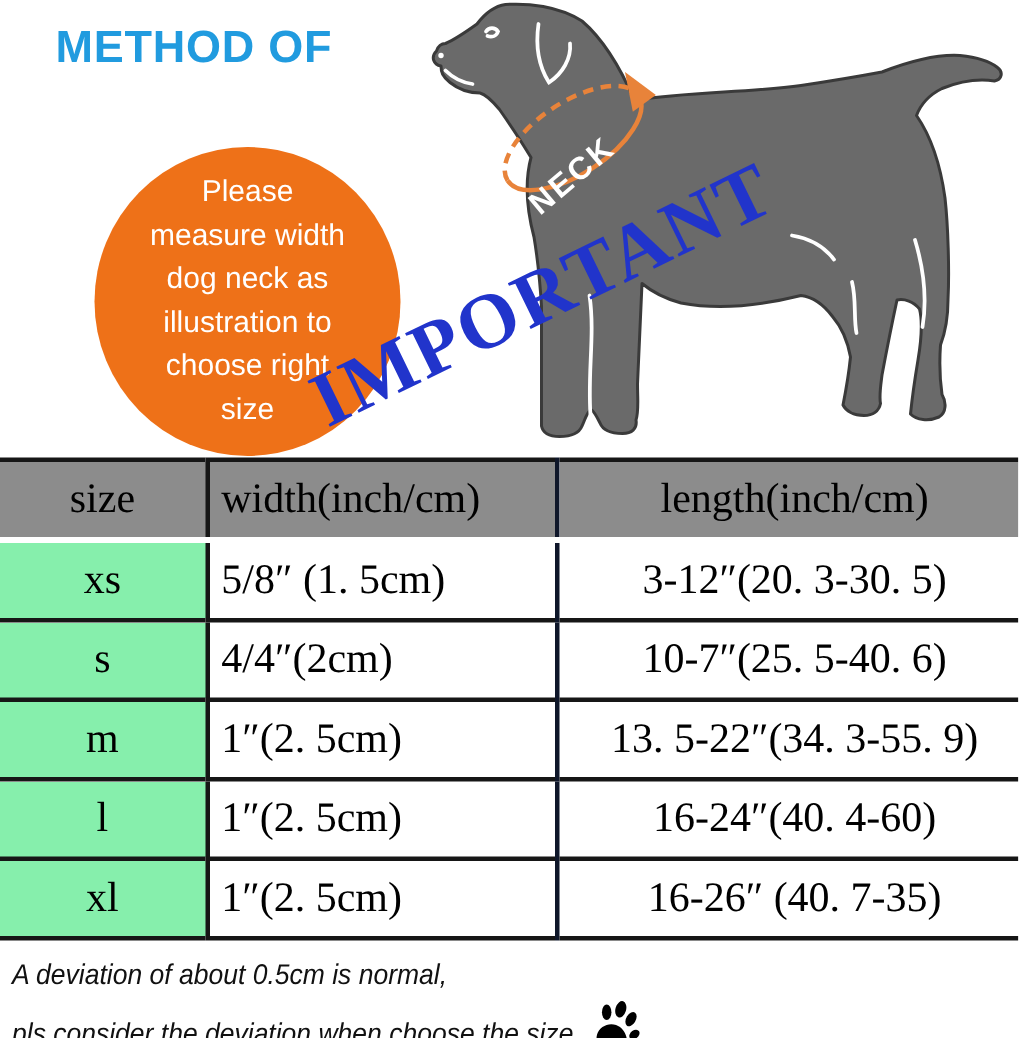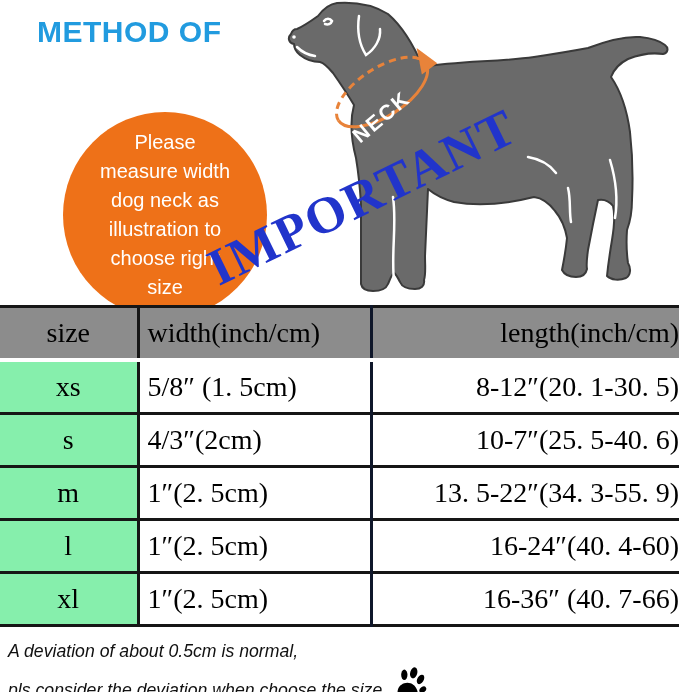--- a/index.html
+++ b/index.html
@@ -9,21 +9,21 @@
     font-family:"Liberation Sans","DejaVu Sans",sans-serif;
   }
   
   .title{
     position:absolute;left:37px;top:16px;z-index:3;
     font-weight:bold;font-size:30px;line-height:32px;
     color:#219BDF;letter-spacing:.5px;white-space:nowrap;
   }
   
   .circle-note{
-    position:absolute;left:63px;top:112px;width:204px;height:206px;
+    position:absolute;left:63px;top:98px;width:204px;height:206px;
     border-radius:50%;background:#EE7118;z-index:2;
     display:flex;flex-direction:column;justify-content:center;align-items:center;
   }
   .circle-note .ln{
     color:#fff;font-size:20px;line-height:29px;text-align:center;white-space:nowrap;
   }
   
   .important{
     position:absolute;left:224px;top:238px;z-index:4;
     font-family:"Liberation Serif","DejaVu Serif",serif;
@@ -50,21 +50,21 @@
   .size-table tbody td{border-top:3px solid #161616;}
   .size-table tbody tr:first-child td{border-top:none;}
   .size-table th:nth-child(1),.size-table td:nth-child(1){
     text-align:center;border-right:3px solid #161616;
   }
   .size-table tbody td:nth-child(1){background:#86efac;}
   .size-table th:nth-child(2),.size-table td:nth-child(2){
     text-align:left;padding-left:8px;border-right:3px solid #0f172a;
   }
   .size-table th:nth-child(3),.size-table td:nth-child(3){
-    text-align:right;padding-left:8px;
+    text-align:center;padding-left:8px;
   }
   
   .footnote{
     position:absolute;left:8px;top:636px;z-index:3;
     font-style:italic;font-size:19px;line-height:29px;color:#111;
     transform:scaleX(.93);transform-origin:0 0;white-space:nowrap;
   }
   .footnote .row2{display:flex;align-items:center;gap:2px;}
   .paw{display:inline-block;margin-left:2px;transform:rotate(18deg);}
 </style>
@@ -171,41 +171,41 @@
       <tr>
         <th>size</th>
         <th>width(inch/cm)</th>
         <th>length(inch/cm)</th>
       </tr>
     </thead>
     <tbody>
       <tr>
         <td>xs</td>
         <td>5/8″ (1. 5cm)</td>
-        <td>8-12″(20. 1-30. 5)</td>
+        <td>3-12″(20. 3-30. 5)</td>
       </tr>
       <tr>
         <td>s</td>
-        <td>4/3″(2cm)</td>
+        <td>4/4″(2cm)</td>
         <td>10-7″(25. 5-40. 6)</td>
       </tr>
       <tr>
         <td>m</td>
         <td>1″(2. 5cm)</td>
         <td>13. 5-22″(34. 3-55. 9)</td>
       </tr>
       <tr>
         <td>l</td>
         <td>1″(2. 5cm)</td>
         <td>16-24″(40. 4-60)</td>
       </tr>
       <tr>
         <td>xl</td>
         <td>1″(2. 5cm)</td>
-        <td>16-36″ (40. 7-66)</td>
+        <td>16-26″ (40. 7-35)</td>
       </tr>
     </tbody>
   </table>
 
   <div class="footnote">
     <div>A deviation of about 0.5cm is normal,</div>
     <div class="row2">
       <span>pls consider the deviation when choose the size.</span>
       <span class="paw">
         <svg width="38" height="40" viewBox="0 0 38 40">

